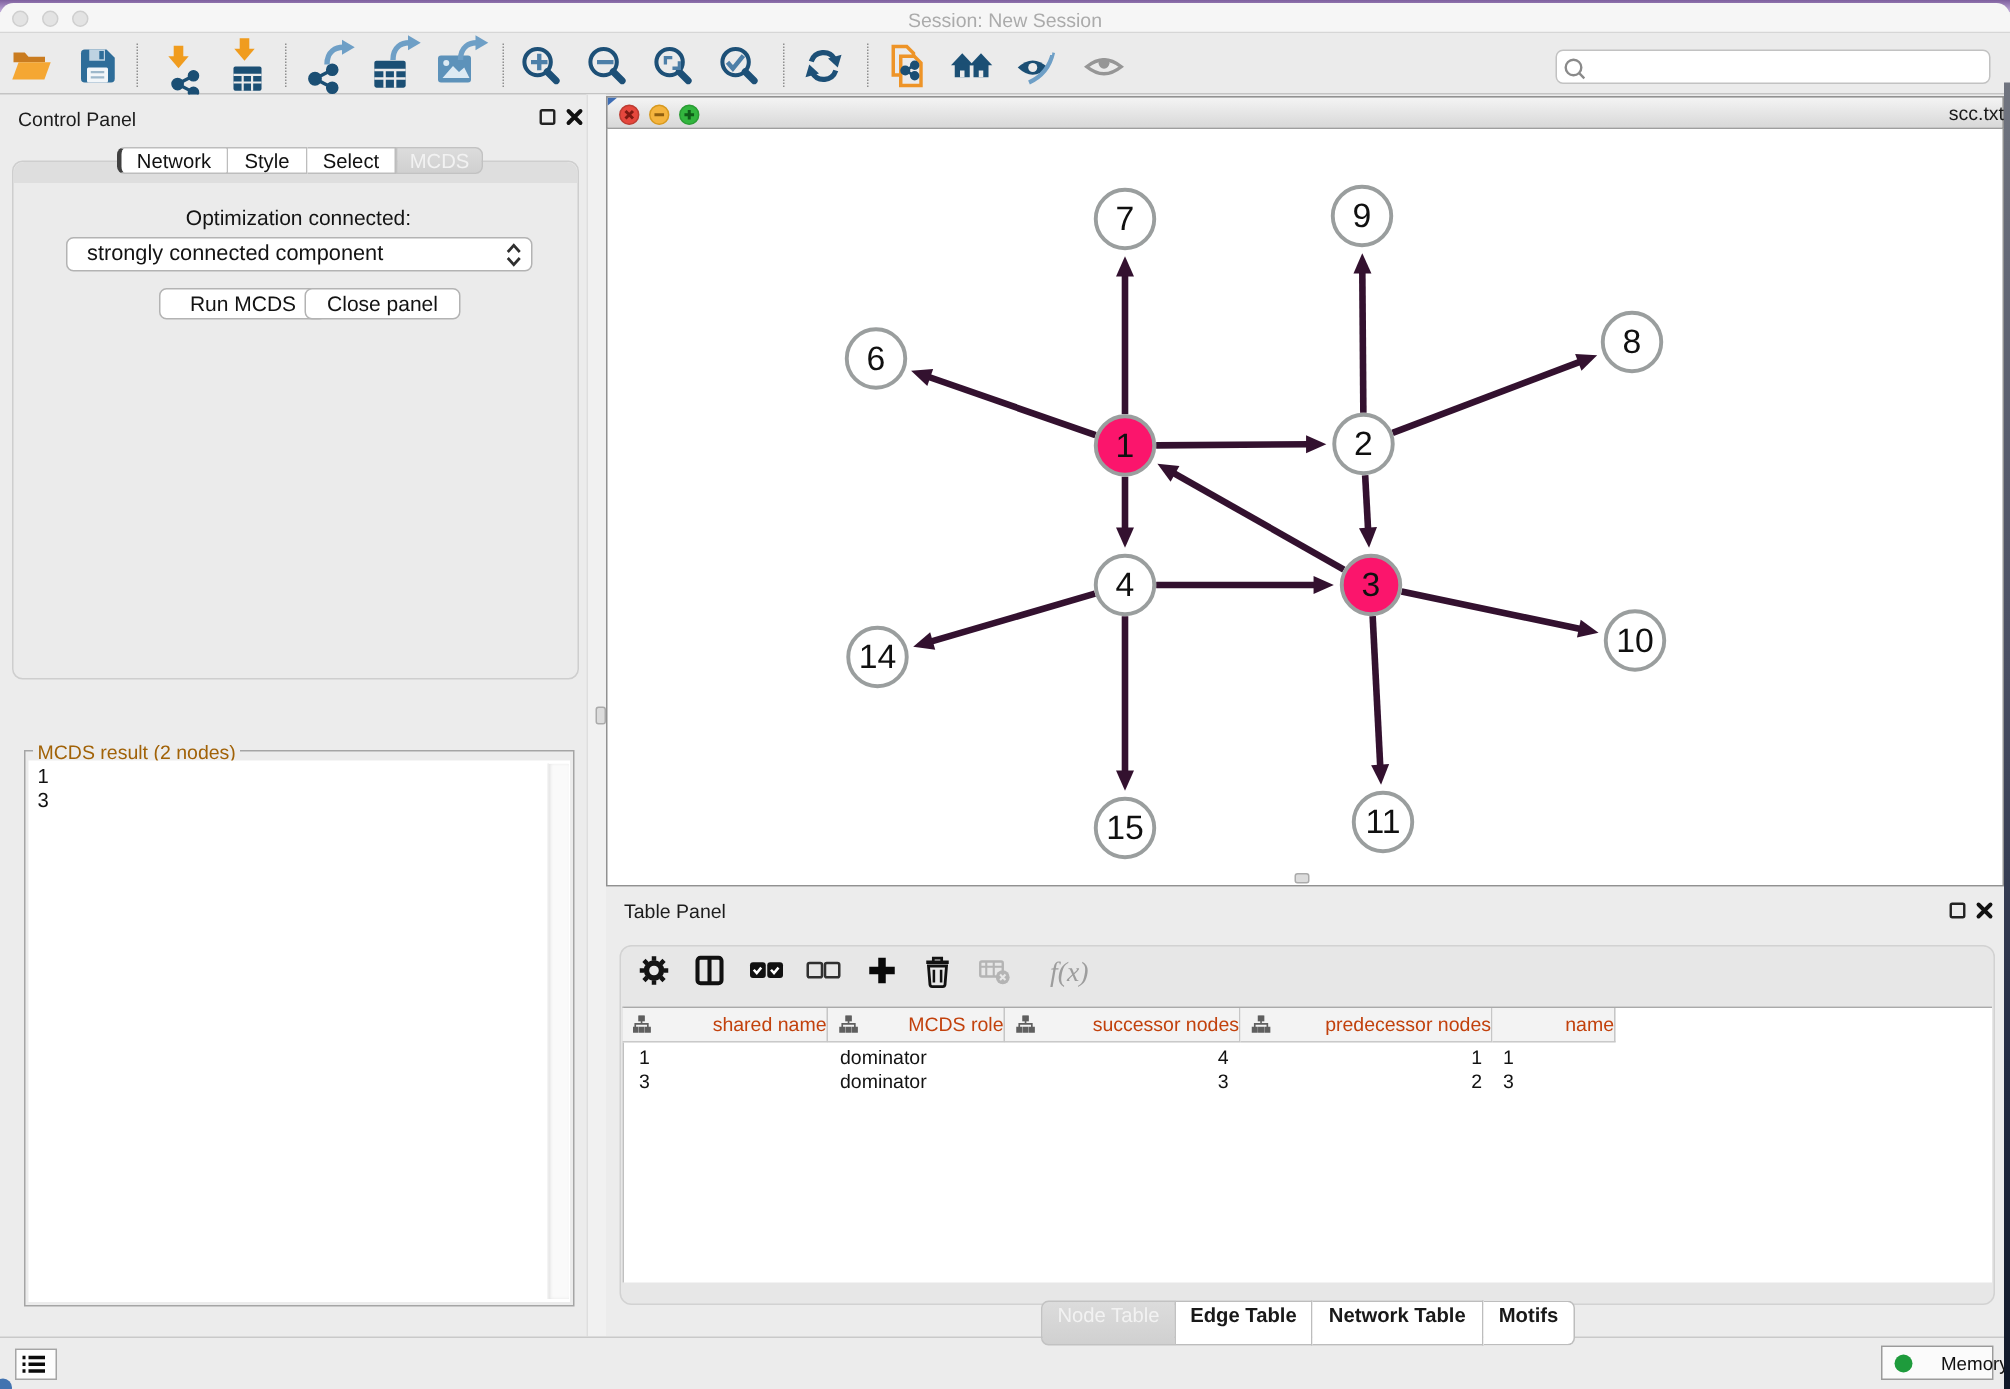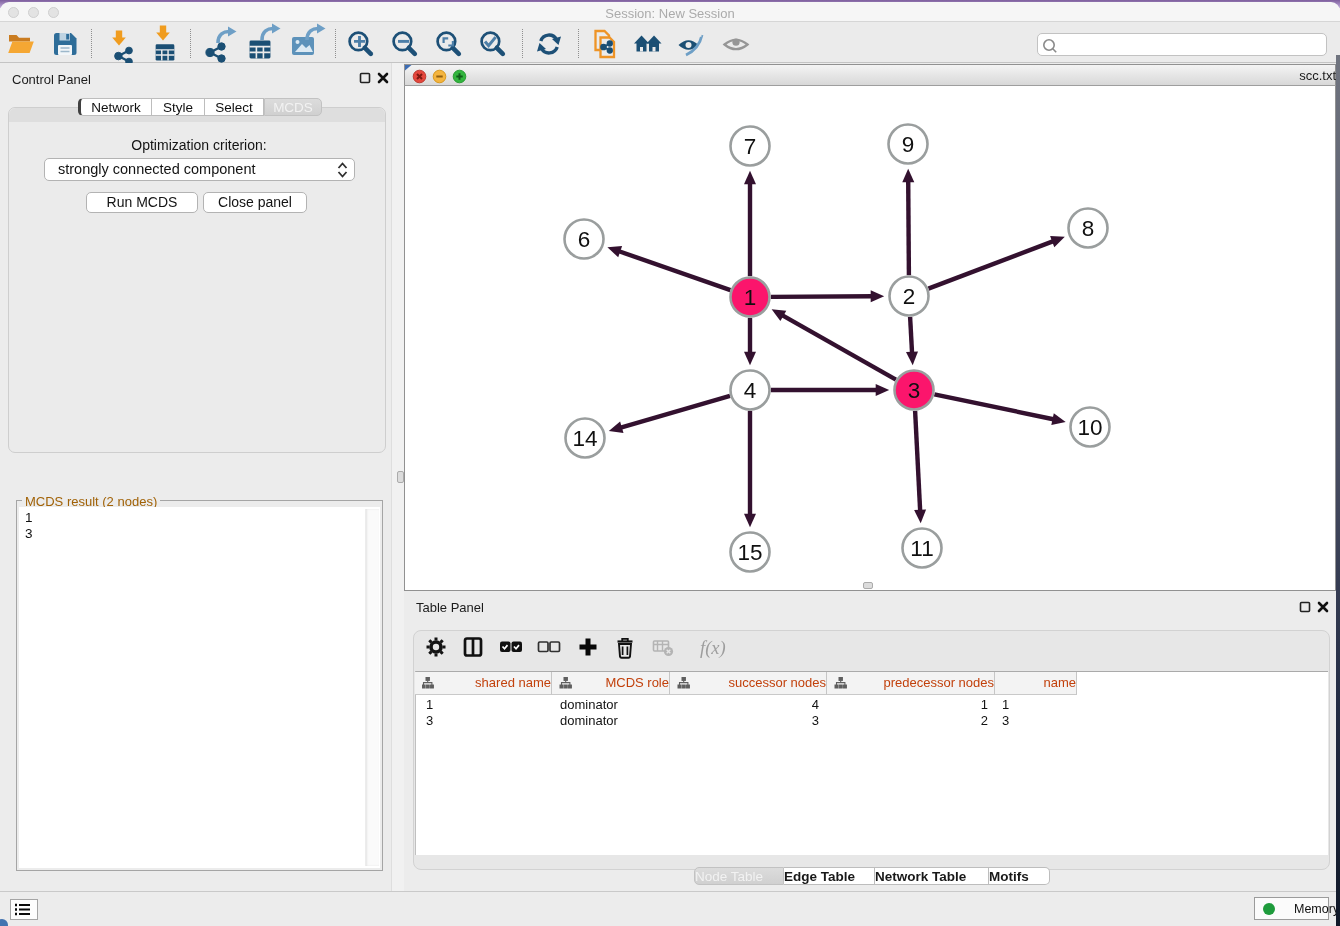--- a/index.html
+++ b/index.html
@@ -31,21 +31,21 @@
 
 #netwin{left:404px;top:64px;width:932px;height:527px;background:#fff;border:1px solid #919191}
 #nettb{left:404px;top:64px;width:932px;height:22px;background:linear-gradient(#f4f4f4,#d8d8d8);border:1px solid #919191;border-bottom:1px solid #9e9e9e}
 #nettitle{left:404px;top:68px;width:932px;text-align:right;font-size:13px;color:#1a1a1a}
 
 #tp-title{left:416px;top:600px;font-size:13px;color:#1c1c1c}
 #tablepanel{left:413px;top:630px;width:917px;height:240px;background:#e7e7e7;border:1px solid #d2d2d2;border-radius:8px}
 #tablewhite{left:415px;top:671px;width:913px;height:184px;background:#fff;border-top:1px solid #aaa;border-left:1px solid #c0c0c0}
 .th{top:672px;height:23px;background:#f3f3f3;border-right:1px solid #c6c6c6;border-bottom:1px solid #c9c9c9;font-size:13px;color:#c2410c;text-align:right;line-height:21px}
 .td{font-size:13px;color:#131313;height:16px;line-height:16px}
-.btab{z-index:6;top:867px;height:18px;font-size:13.5px;font-weight:bold;color:#191919;text-align:left;line-height:17px;background:#fff;border:1px solid #bdbdbd;border-left:none}
+.btab{z-index:6;top:867px;height:30px;font-size:13.5px;font-weight:bold;color:#191919;text-align:center;line-height:17px;background:#fff;border:1px solid #bdbdbd;border-left:none}
 .btab.tabsel,.tab.tabsel{background:linear-gradient(#dcdcdc,#d0d0d0);color:#f2f2f2;border:1px solid #c2c2c2;font-weight:normal}
 
 #statusbar{left:0;top:891px;width:1340px;height:35px;background:#ececec;border-top:1px solid #c9c9c9}
 #listbtn{left:10px;top:899px;width:28px;height:21px;background:#fdfdfd;border:1px solid #a5a5a5}
 #membtn{left:1254px;top:897px;width:75px;height:23px;background:#fbfbfb;border:1px solid #9b9b9b;font-size:13px;color:#111;line-height:21px}
 </style></head><body>
 <div class="abs" id="purple"></div>
 <div class="abs" id="titlebar"></div>
 <div class="abs light" style="left:8px"></div>
 <div class="abs light" style="left:28px"></div>
@@ -169,26 +169,26 @@
     <rect x="2.5" y="2.5" width="9" height="9" rx="1" fill="none" stroke="#222" stroke-width="1.6"></rect>
     <path d="M21,3 l8,8 m0,-8 l-8,8" stroke="#111" stroke-width="2.6" stroke-linecap="round"></path>
   </svg>
 <div class="abs" id="tabpanel">
     <div class="top"></div>
   </div>
 <div class="abs tab" style="left:78px;width:74px;border-left:3px solid #404040;border-radius:5px 0 0 5px">Network</div>
 <div class="abs tab" style="left:152px;width:53px">Style</div>
 <div class="abs tab" style="left:205px;width:59px">Select</div>
 <div class="abs tab tabsel" style="left:264px;width:58px;border-radius:0 5px 5px 0">MCDS</div>
-<div class="abs" id="optlabel">Optimization criterion:</div>
+<div class="abs" id="optlabel">Optimization connected:</div>
 <div class="abs" id="combo">strongly connected component<svg class="abs" style="right:6px;top:3px" width="11" height="16">
       <path d="M1.5,6 L5.5,1.5 L9.5,6" fill="none" stroke="#2f2f2f" stroke-width="1.8"></path>
       <path d="M1.5,10 L5.5,14.5 L9.5,10" fill="none" stroke="#2f2f2f" stroke-width="1.8"></path>
     </svg></div>
-<div class="abs btn" style="left:86px;width:112px">Run MCDS</div>
+<div class="abs btn" style="left:106px;width:112px">Run MCDS</div>
 <div class="abs btn" style="left:203px;width:104px">Close panel</div>
 <div class="abs" id="groupbox"></div>
 <div class="abs" id="grouplegend">MCDS result (2 nodes)</div>
 <div class="abs" id="resultwhite">1<br>3</div>
 <div class="abs" id="resultsb"></div>
 <div class="abs" id="vdiv"></div>
 <div class="abs grip" style="left:397px;top:471px;width:7px;height:12px"></div>
 
 <div class="abs" id="netwin"></div>
 <div class="abs" id="nettb"></div>

